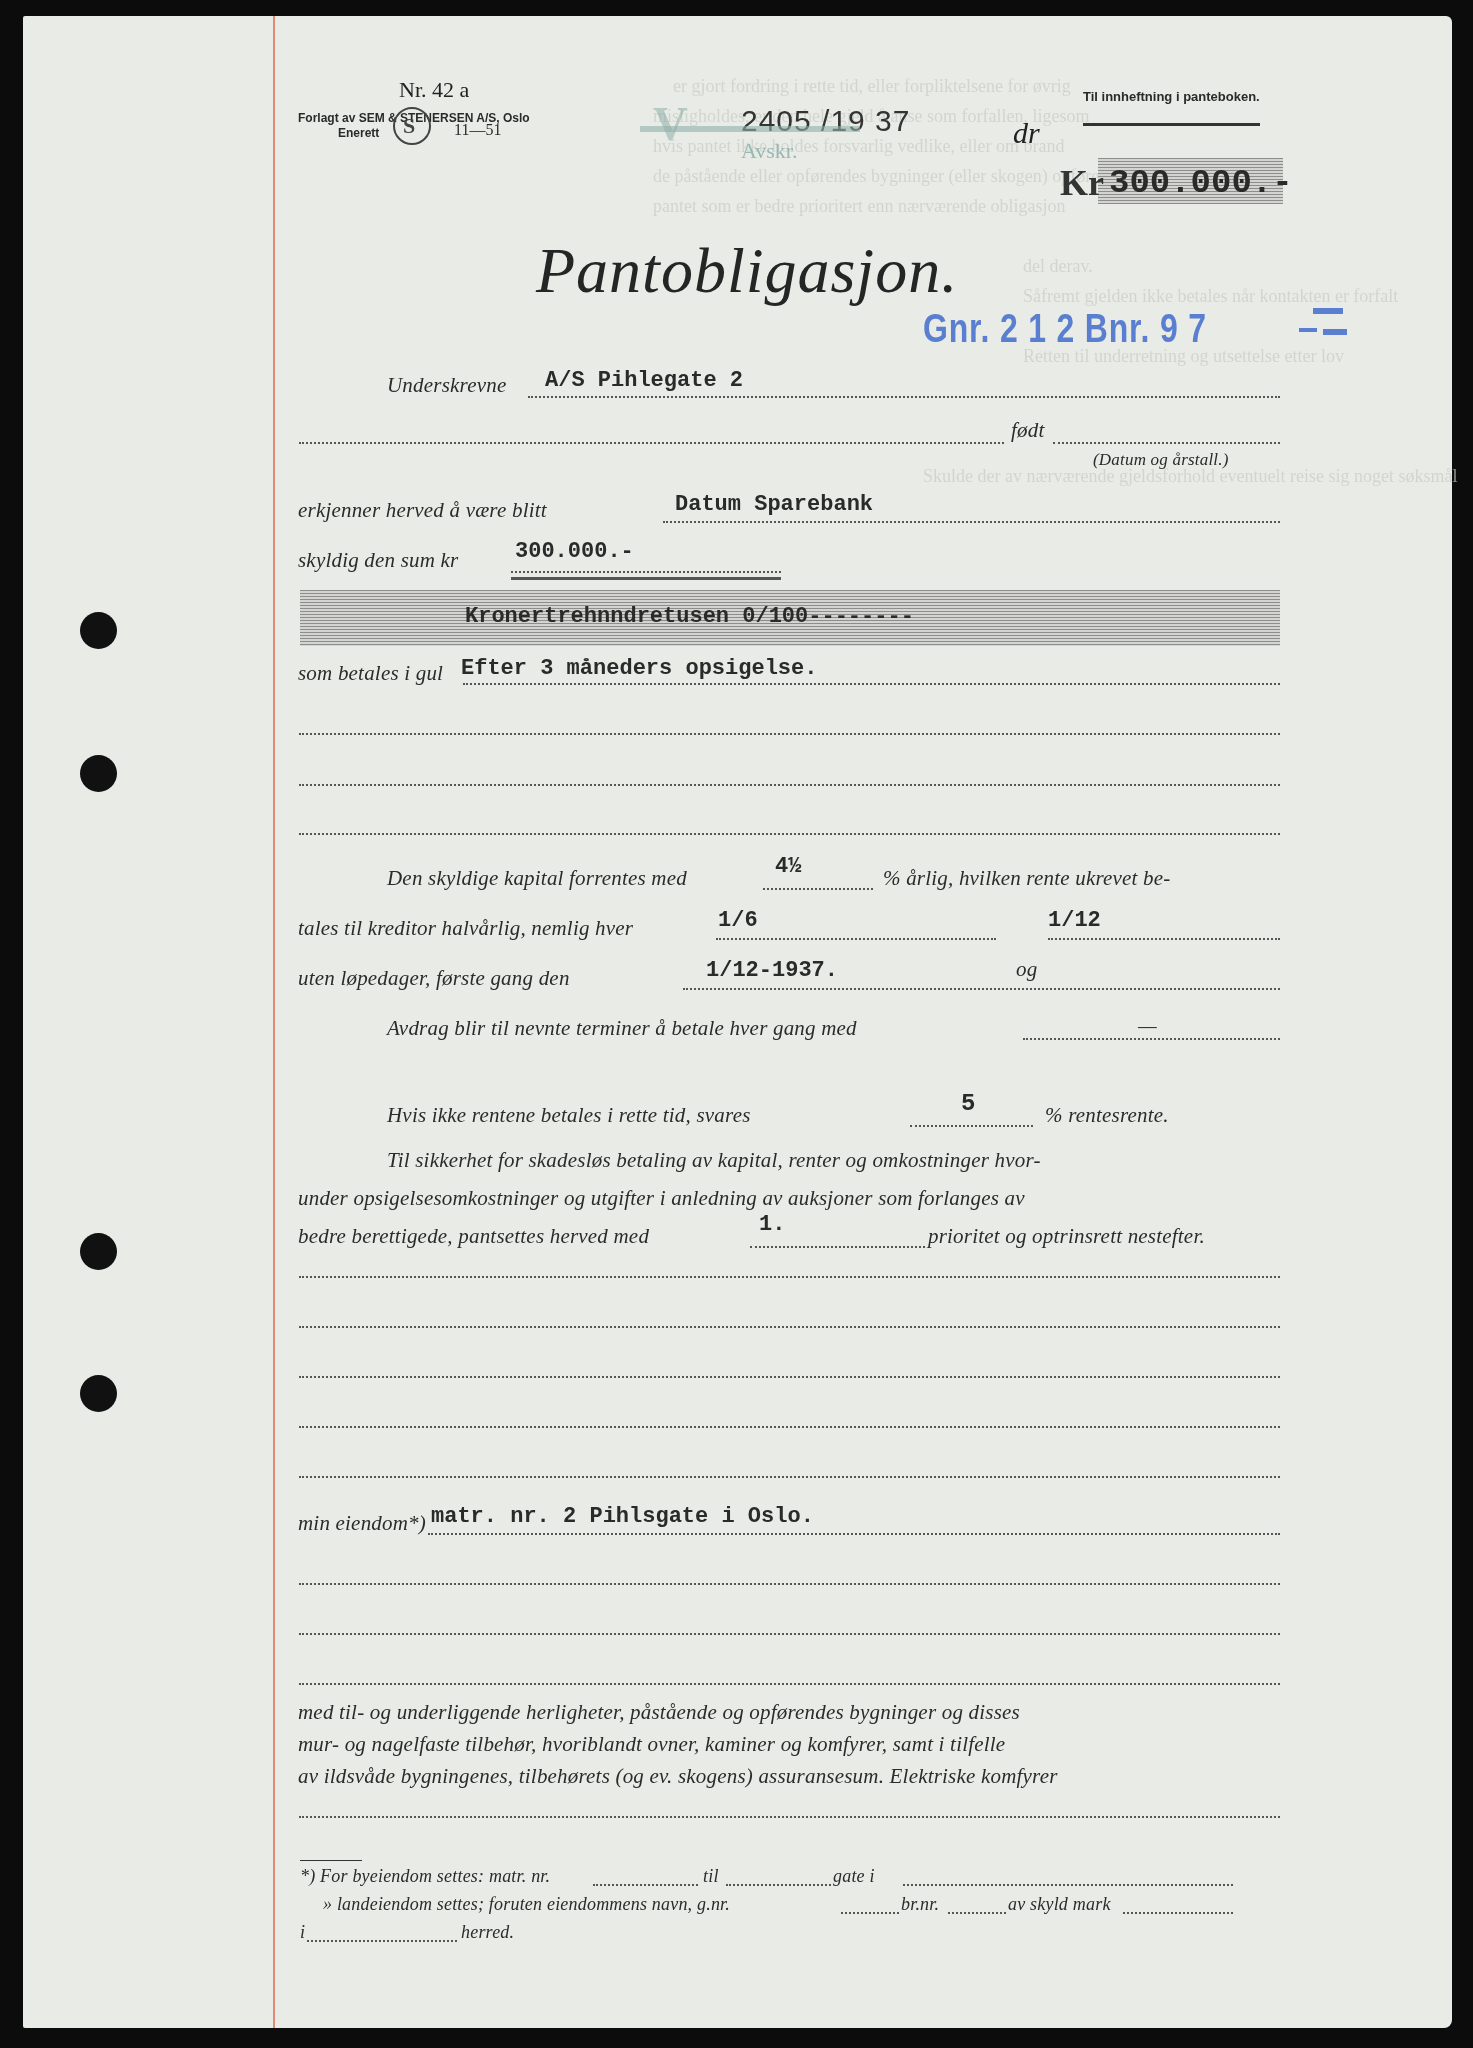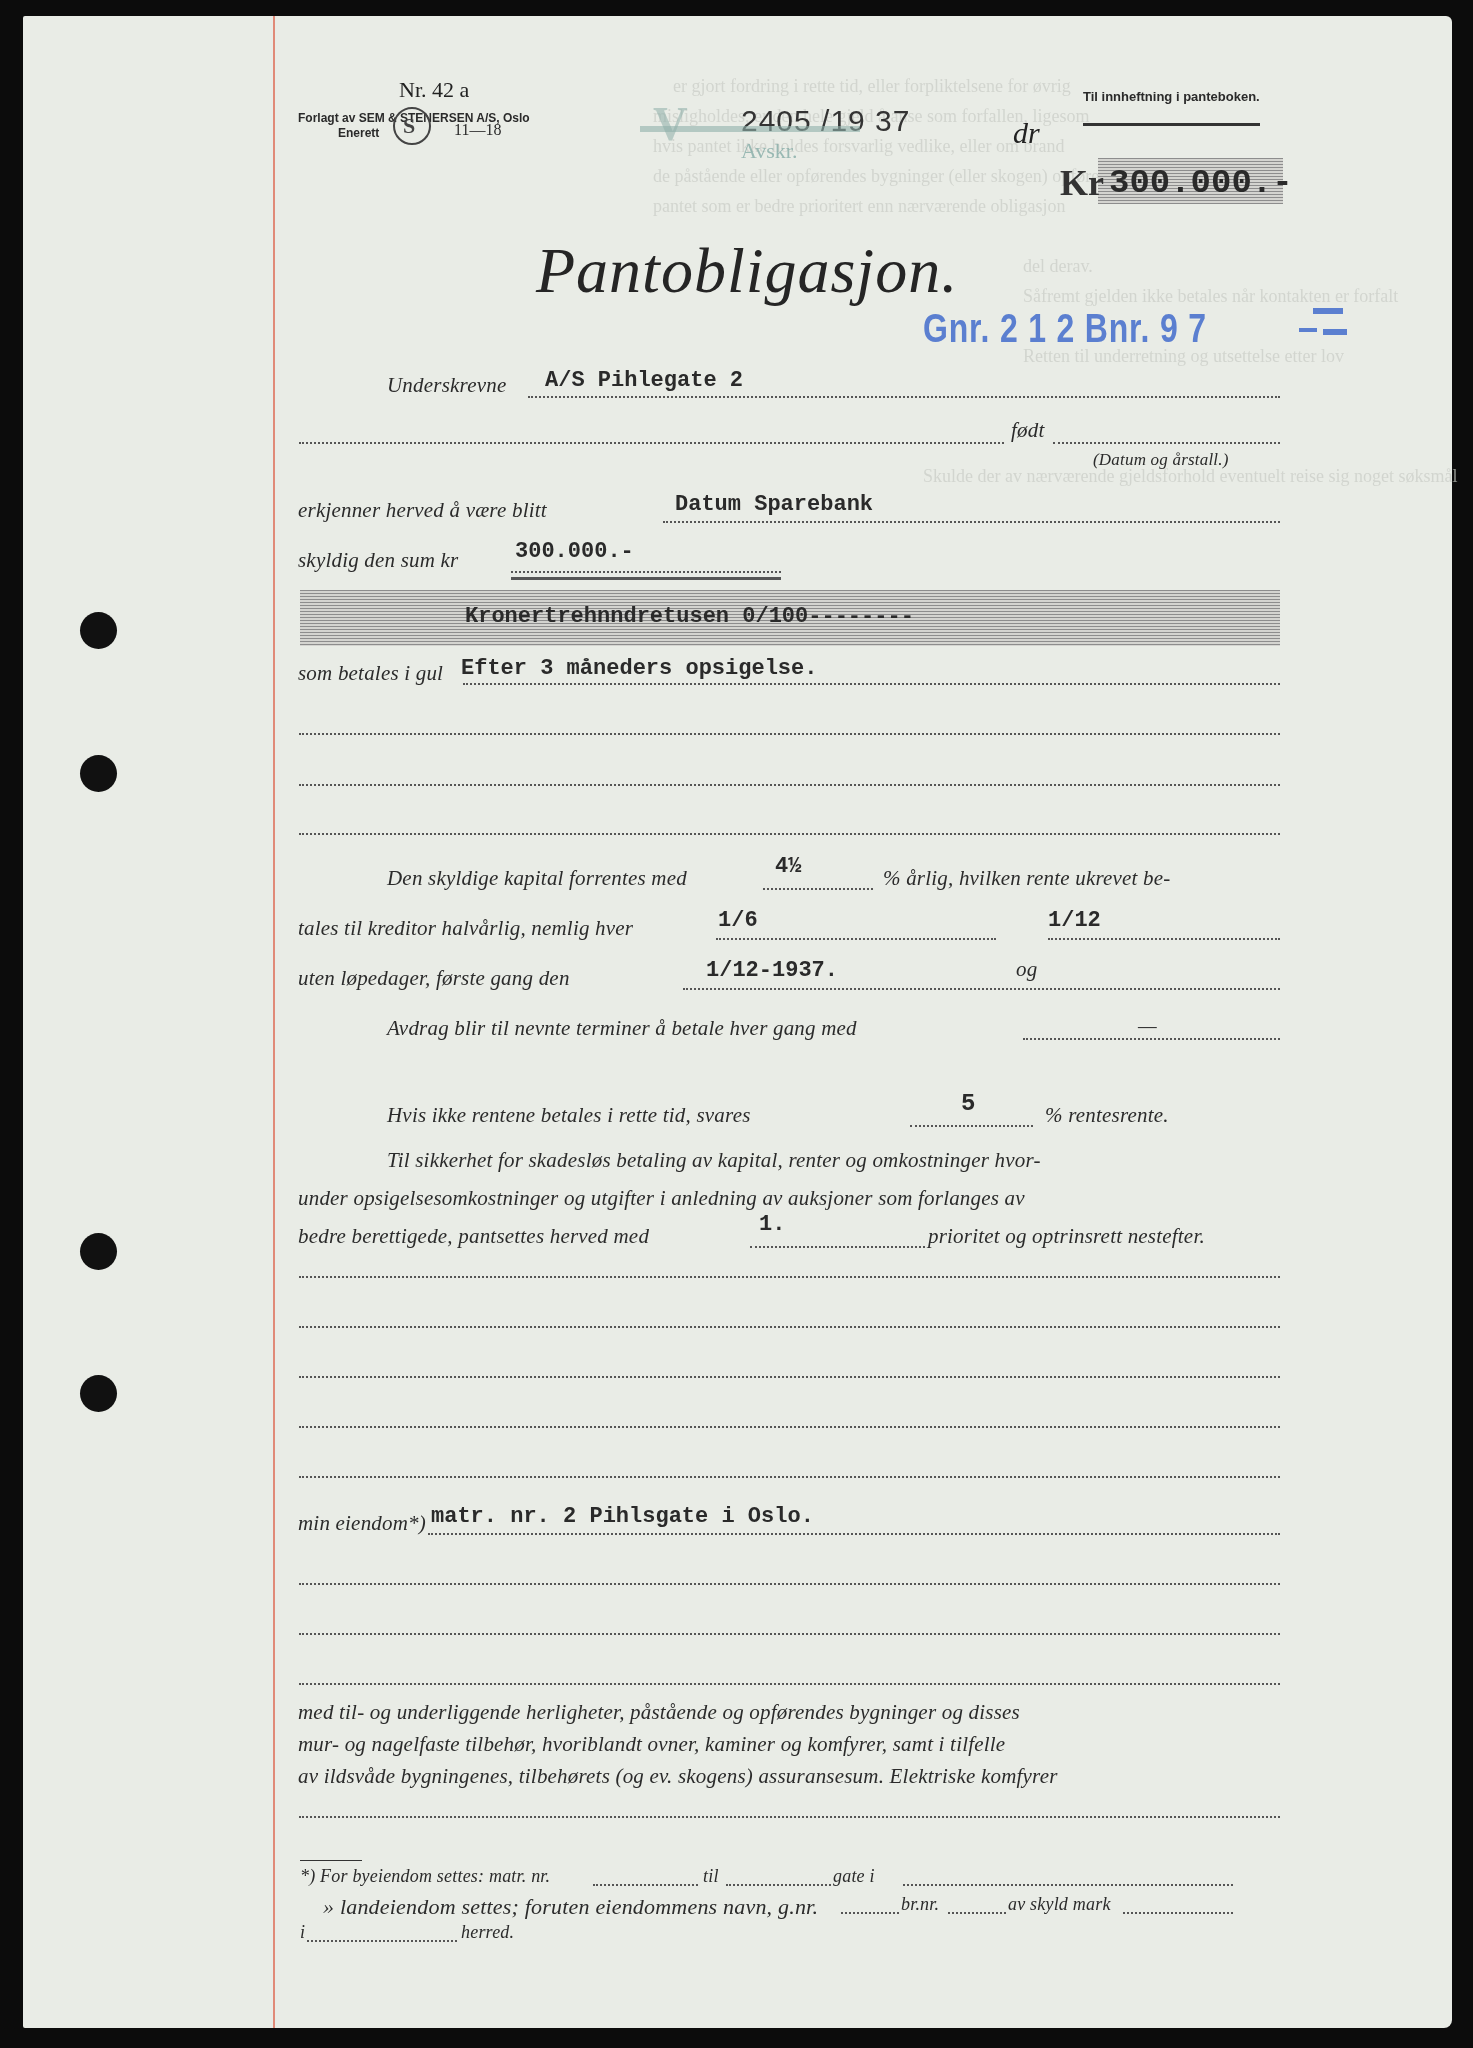--- a/index.html
+++ b/index.html
@@ -41,21 +41,21 @@
   <div class="ghost" style="left:630px;top:150px;">de påstående eller opførendes bygninger (eller skogen) opføres</div>
   <div class="ghost" style="left:630px;top:180px;">pantet som er bedre prioritert enn nærværende obligasjon</div>
   <div class="ghost" style="left:1000px;top:240px;">del derav.</div>
   <div class="ghost" style="left:1000px;top:270px;">Såfremt gjelden ikke betales når kontakten er forfalt</div>
   <div class="ghost" style="left:1000px;top:330px;">Retten til underretning og utsettelse etter lov</div>
   <div class="ghost" style="left:900px;top:450px;">Skulde der av nærværende gjeldsforhold eventuelt reise sig noget søksmål</div>
 
   <div class="abs" style="left:376px;top:61px;font-size:22px;color:#222;">Nr. 42 a</div>
   <div class="abs sans" style="left:275px;top:95px;font-size:12px;font-weight:bold;color:#2a2a2a;white-space:nowrap;">Forlagt av SEM &amp; STENERSEN A/S, Oslo</div>
   <div class="abs sans" style="left:315px;top:110px;font-size:12px;font-weight:bold;color:#2a2a2a;">Enerett</div>
-  <div class="abs" style="left:431px;top:105px;font-size:16px;color:#2a2a2a;">11—18</div>
+  <div class="abs" style="left:431px;top:105px;font-size:16px;color:#2a2a2a;">11—51</div>
   <div class="abs" style="left:370px;top:91px;width:34px;height:34px;border:2px solid #444;border-radius:50%;">
     <div style="position:absolute;left:8px;top:4px;font-size:22px;font-weight:bold;color:#444;font-family:'Liberation Serif',serif;">S</div>
   </div>
 
   <div class="abs sans" style="left:1060px;top:73px;font-size:13px;font-weight:bold;color:#2a2a2a;border-bottom:3px solid #333;padding-bottom:19px;">Til innheftning i panteboken.</div>
 
   <div class="abs sans" style="left:718px;top:88px;font-size:30px;color:#333;letter-spacing:1px;">2405 /19 37</div>
   <div class="abs" style="left:617px;top:110px;width:220px;height:6px;background:#8fb0aa;opacity:.6;"></div>
   <div class="abs" style="left:630px;top:80px;font-size:48px;font-weight:bold;color:#8fb0aa;opacity:.55;">V</div>
   <div class="abs" style="left:718px;top:122px;font-size:22px;color:#7fa8a3;opacity:.75;">Avskr.</div>
@@ -153,21 +153,21 @@
   <div class="dots" style="left:276px;top:1800px;width:981px;"></div>
 
   <div class="abs" style="left:277px;top:1844px;width:62px;height:1px;background:#333;"></div>
   <div class="abs it" style="left:277px;top:1850px;font-size:18px;">*) For byeiendom settes: matr. nr.</div>
   <div class="dots" style="left:570px;top:1868px;width:105px;"></div>
   <div class="abs it" style="left:680px;top:1850px;font-size:18px;">til</div>
   <div class="dots" style="left:703px;top:1868px;width:105px;"></div>
   <div class="abs it" style="left:810px;top:1850px;font-size:18px;">gate i</div>
   <div class="dots" style="left:880px;top:1868px;width:330px;"></div>
 
-  <div class="abs it" style="left:300px;top:1878px;font-size:22px;">» landeiendom settes; foruten eiendommens navn, g.nr.</div>
+  <div class="abs it" style="left:300px;top:1878px;font-size:18px;">» landeiendom settes; foruten eiendommens navn, g.nr.</div>
   <div class="dots" style="left:818px;top:1896px;width:58px;"></div>
   <div class="abs it" style="left:878px;top:1878px;font-size:18px;">br.nr.</div>
   <div class="dots" style="left:925px;top:1896px;width:58px;"></div>
   <div class="abs it" style="left:985px;top:1878px;font-size:18px;">av skyld mark</div>
   <div class="dots" style="left:1100px;top:1896px;width:110px;"></div>
 
   <div class="abs it" style="left:277px;top:1906px;font-size:18px;">i</div>
   <div class="dots" style="left:284px;top:1924px;width:150px;"></div>
   <div class="abs it" style="left:438px;top:1906px;font-size:18px;">herred.</div>
 </div>

